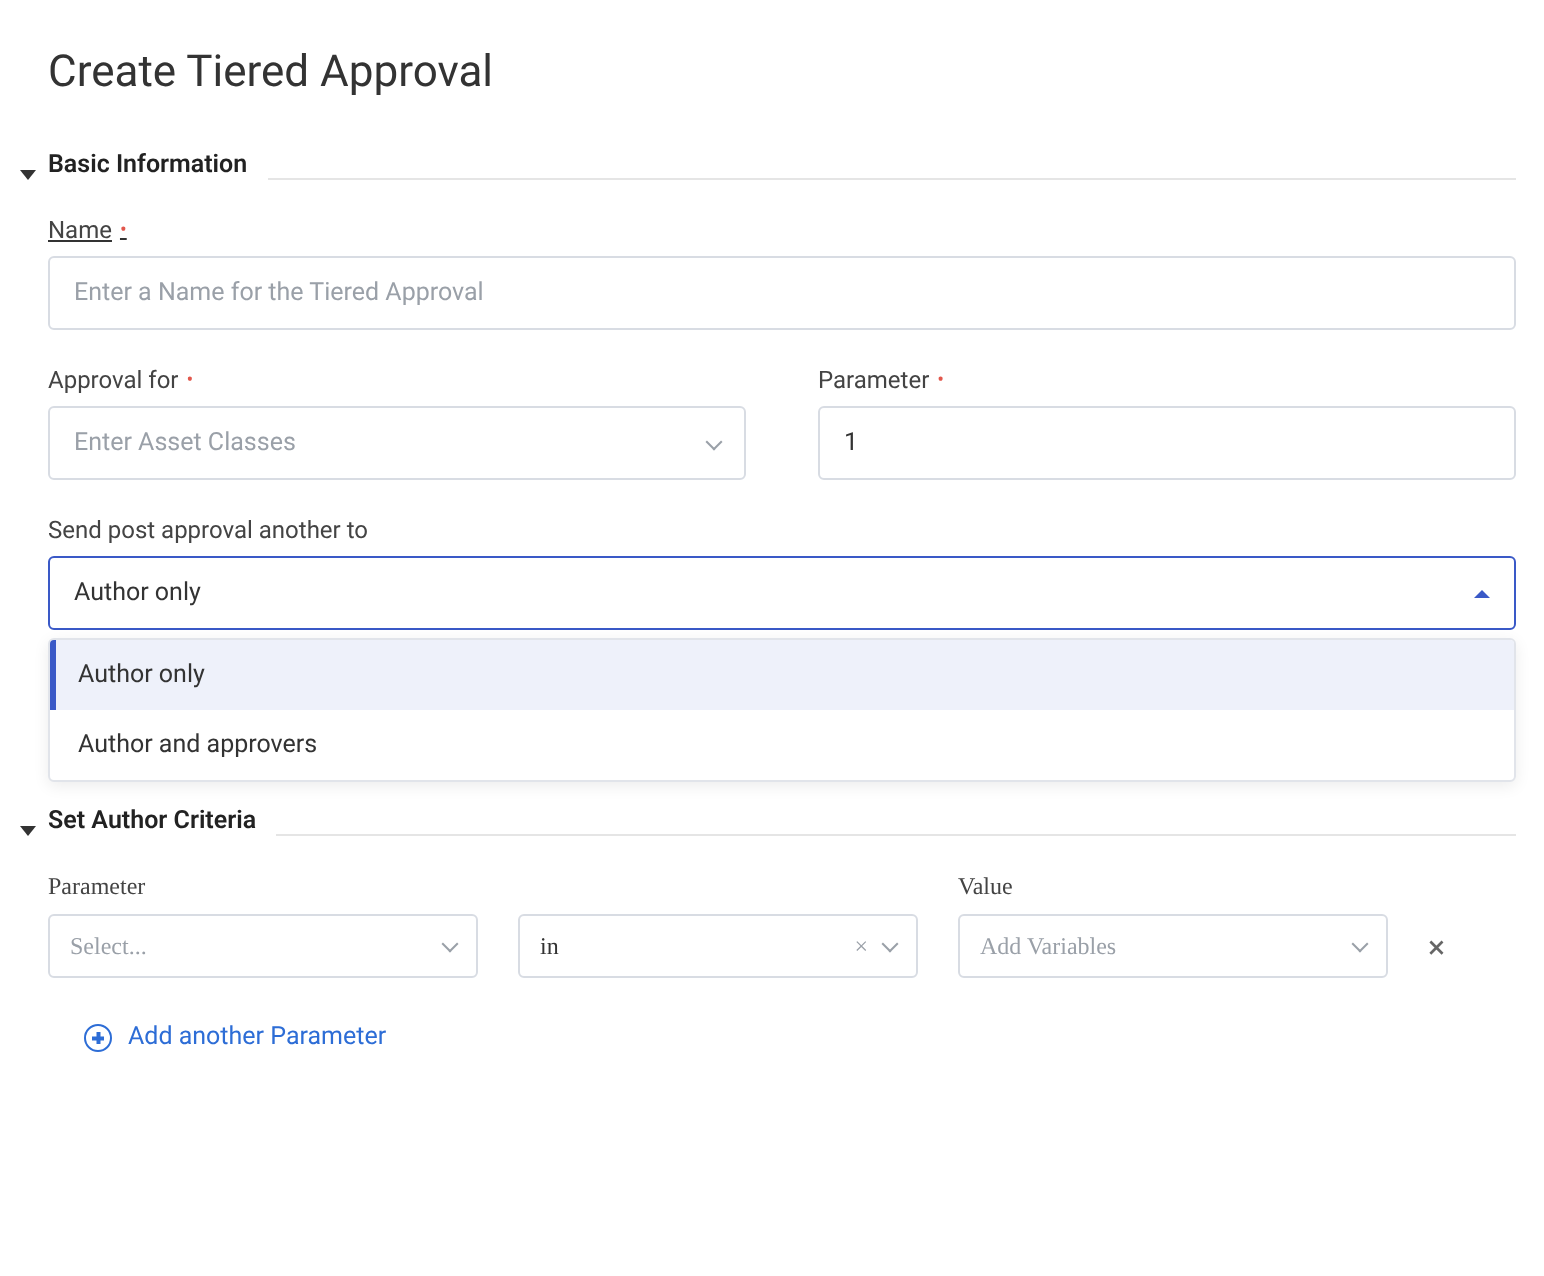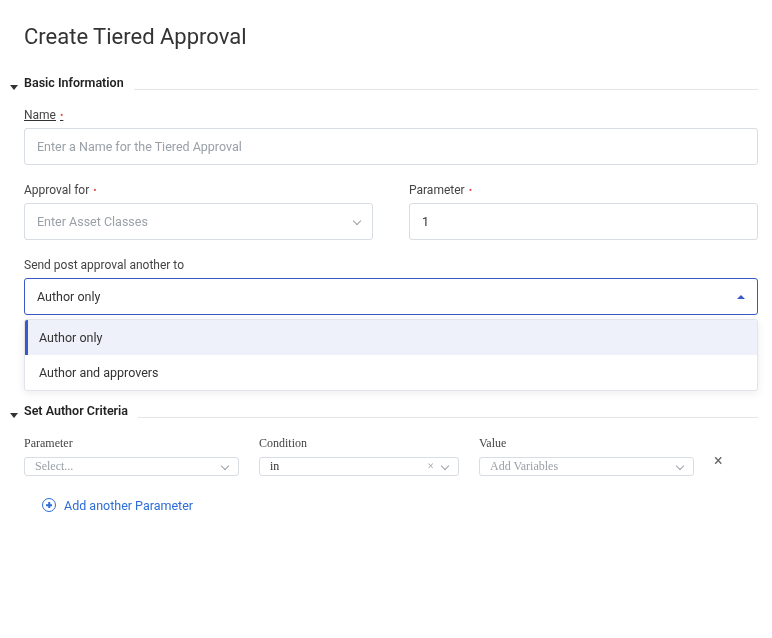--- a/index.html
+++ b/index.html
@@ -126,21 +126,21 @@
     display: flex;
     align-items: flex-end;
     gap: 20px;
     margin-bottom: 22px;
   }
   .criteria-col { display: flex; flex-direction: column; font-family: Liberation Serif, serif; }
   .criteria-col.p { width: 215px; }
   .criteria-col.c { width: 200px; }
   .criteria-col.v { width: 215px; }
   .select-sm {
-    height: 19px;
+    height: 32px;
     border: 1px solid #d8dce3;
     border-radius: 3px;
     padding: 0 10px;
     display: flex;
     align-items: center;
     justify-content: space-between;
     font-size: 12px;
     cursor: pointer;
     background: #fff;
   }
@@ -148,21 +148,21 @@
   .clear-x { color: #9aa0a8; font-size: 12px; cursor: pointer; }
   .remove-x {
     font-size: 16px;
     color: #666;
     cursor: pointer;
     padding-bottom: 6px;
   }
 
   .add-param {
     display: flex;
-    align-items: flex-start;
+    align-items: flex-end;
     gap: 8px;
     color: #2d6dd6;
     font-size: 12.5px;
     cursor: pointer;
     margin-left: 18px;
     margin-top: 6px;
   }
   .plus-circle {
     width: 14px; height: 14px;
     border: 1.5px solid #2d6dd6;
@@ -244,21 +244,20 @@
 <div class="section-body">
   <div class="criteria-row">
     <div class="criteria-col p">
       <div class="field-label">Parameter</div>
       <div class="select-sm">
         <span class="select-placeholder">Select...</span>
         <span class="chev-sm"></span>
       </div>
     </div>
     <div class="criteria-col c">
-      <div class="field-label">Condition</div>
       <div class="select-sm">
         <span class="select-value">in</span>
         <span class="right">
           <span class="clear-x">×</span>
           <span class="chev-sm"></span>
         </span>
       </div>
     </div>
     <div class="criteria-col v">
       <div class="field-label">Value</div>

